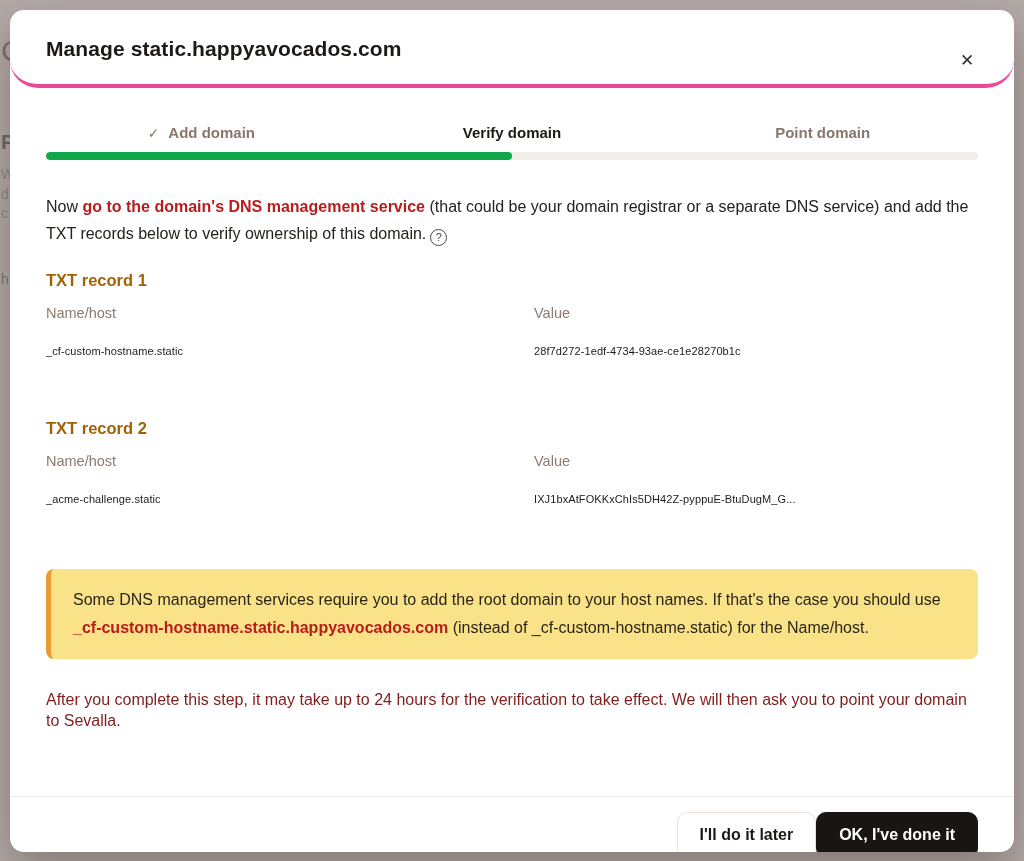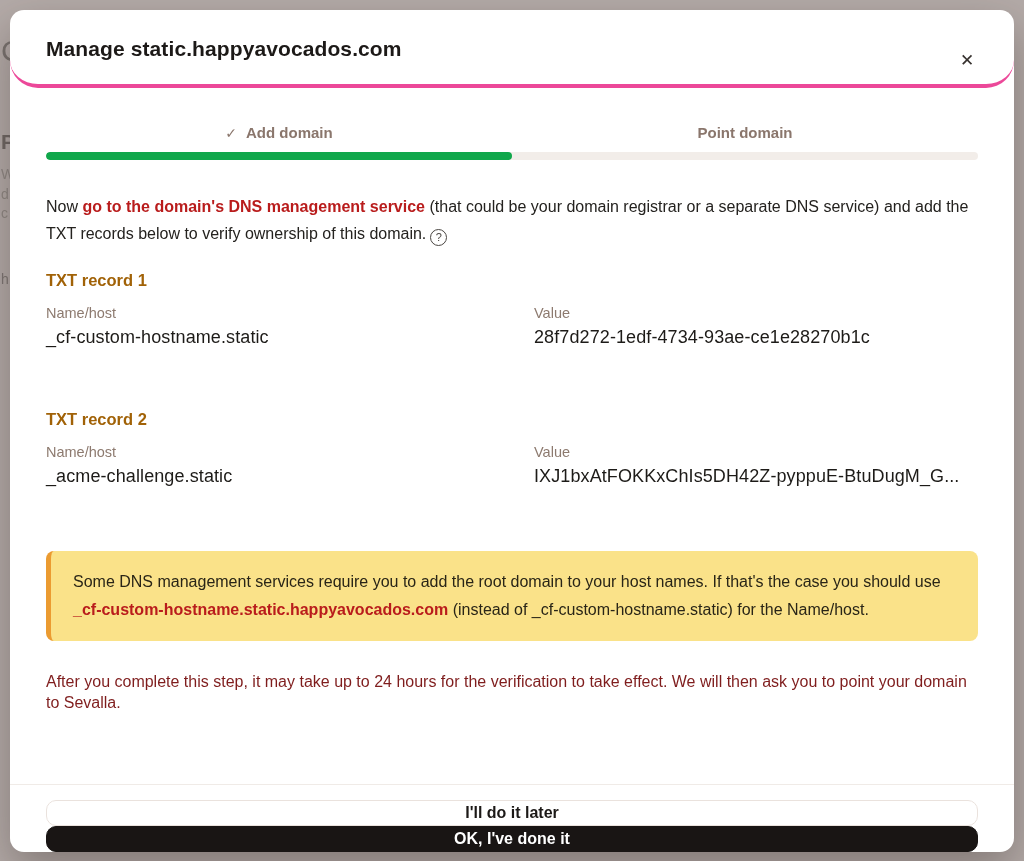--- a/index.html
+++ b/index.html
@@ -88,43 +88,42 @@
     vertical-align: -2px;
     margin-left: 4px;
     cursor: pointer;
   }
 
   .record { margin-top: 24px; }
   .record + .record { margin-top: 62px; }
   .record-title { font-size: 16.5px; font-weight: 700; color: #a16207; }
   .record-grid { display: grid; grid-template-columns: 488px 1fr; margin-top: 15px; }
   .record-col-label { font-size: 14.5px; color: #8d7a6f; }
-  .record-col-value { font-size: 18px; color: #1d1b18; margin-top: 6px; letter-spacing: .1px; }
+  .record-col-value { font-size: 11px; color: #1d1b18; margin-top: 24px; letter-spacing: .1px; }
 
   .callout {
     margin-top: 64px;
     background: #fae289;
     border-left: 5px solid #eb9b31;
     border-radius: 8px;
     padding: 17px 22px;
     font-size: 16px;
     line-height: 28px;
     color: #292517;
   }
 
   .footnote { margin-top: 30px; font-size: 16px; line-height: 21px; color: #7f1d1d; }
 
   
   .modal-footer {
     border-top: 1px solid #f0ebe7;
     padding: 15px 36px 0 36px;
-    height: 68px;
+    height: 56px;
     display: flex;
     justify-content: flex-end;
-    flex-direction: column;
   }
   .btn {
     height: 46px;
     padding: 0 22px;
     border-radius: 10px;
     font-family: "Liberation Sans", "DejaVu Sans", sans-serif;
     font-size: 16px;
     font-weight: 700;
     cursor: pointer;
   }
@@ -158,20 +157,23 @@
     <button class="close-btn">✕</button>
   </div>
 
   <div class="modal-body">
 
     <div class="stepper">
       <div class="step done">
         <span class="step-check">✓</span>
         <span class="step-label">Add domain</span>
       </div>
+      <div class="step active">
+        <span class="step-label">Verify domain</span>
+      </div>
       <div class="step">
         <span class="step-label">Point domain</span>
       </div>
     </div>
 
     <div class="progress-track">
       <div class="progress-fill" id="progress-fill" style="width: 50%; background: rgb(16, 167, 75);"></div>
     </div>
 
     <p class="intro"><span>Now </span><b>go to the domain's DNS management service</b><span> (that could be your domain registrar or a separate DNS service) and add the TXT records below to verify ownership of this domain.</span><span class="help-icon">?</span></p>

